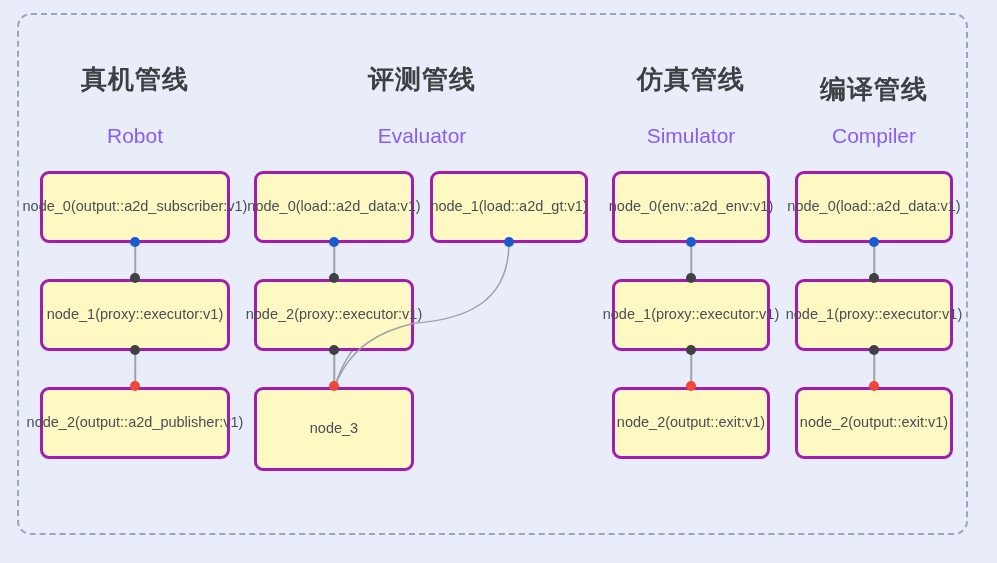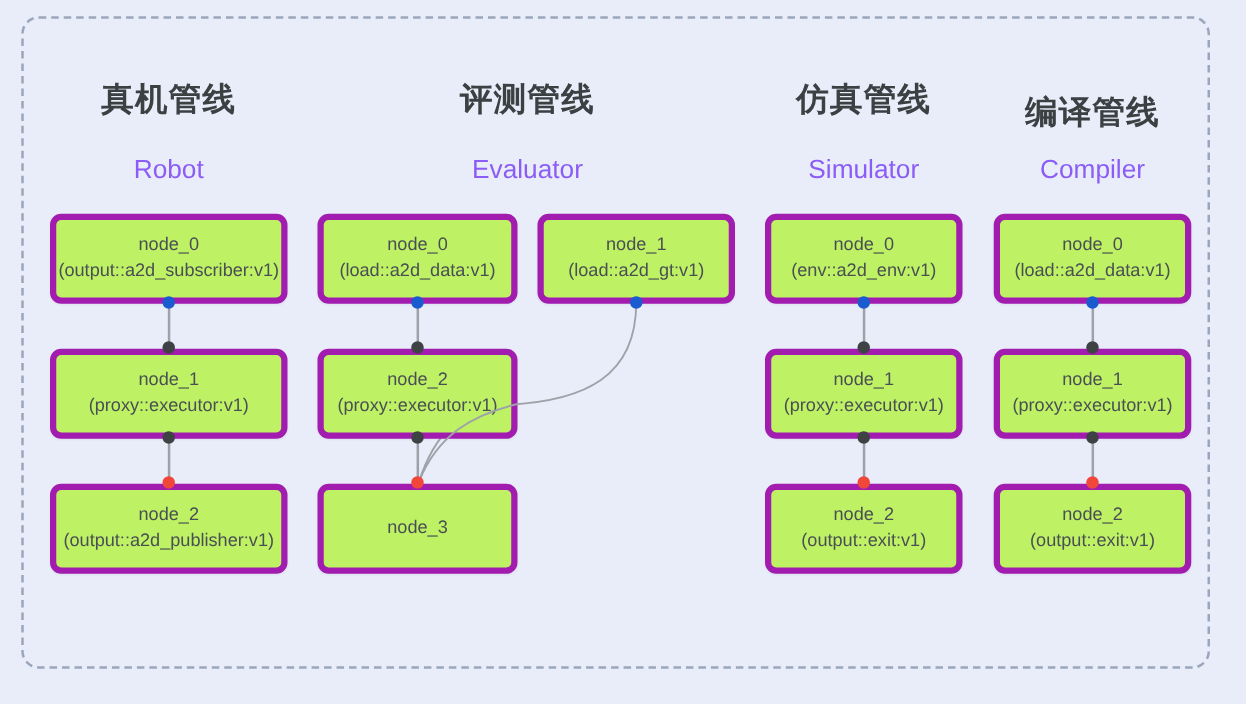--- a/index.html
+++ b/index.html
@@ -61,26 +61,25 @@
     font-size: 21px;
     font-weight: normal;
     color: #8b5cf6;
     white-space: nowrap;
   }
 
   
   .node {
     position: absolute;
     box-sizing: border-box;
-    background: #bef264;
-    border: 5px solid #a21caf;
+    background: #fef9c3;
+    border: 3px solid #a21caf;
     border-radius: 9px;
     box-shadow: 0 1px 2px rgba(30,40,70,0.05);
     display: flex;
-    flex-direction: column;
     align-items: center;
     justify-content: center;
     z-index: 3;
   }
   .node-id {
     font-size: 14.5px;
     color: #4a4f54;
     line-height: 1.45;
     white-space: nowrap;
   }
@@ -181,21 +180,21 @@
   <div class="port port-out" style="left:509px; top:242px;"></div>
 
   <div class="node" style="left:254px; top:279px; width:160px; height:72px;">
     <div class="node-id">node_2</div>
     <div class="node-type">(proxy::executor:v1)</div>
   </div>
   <div class="port port-mid" style="left:334px; top:350px;"></div>
   <div class="edge" style="left:334px; top:350px; height:36px;"></div>
   <div class="port port-in" style="left:334px; top:386px;"></div>
 
-  <div class="node" style="left:254px; top:387px; width:160px; height:72px;">
+  <div class="node" style="left:254px; top:387px; width:160px; height:84px;">
     <div class="node-id">node_3</div>
   </div>
 
   <svg class="curve-layer above" viewBox="0 0 997 563" xmlns="http://www.w3.org/2000/svg">
     <path d="M 415 323 C 380 331 350 347 335 386" fill="none" stroke="#9ea2a8" stroke-width="1.5"></path>
   </svg>
 
   <div class="column" style="left:594px; top:56px; width:194px; height:420px;">
     <div class="col-title-cn" style="top:6px;">仿真管线</div>
     <div class="col-title-en" style="top:68px;">Simulator</div>

